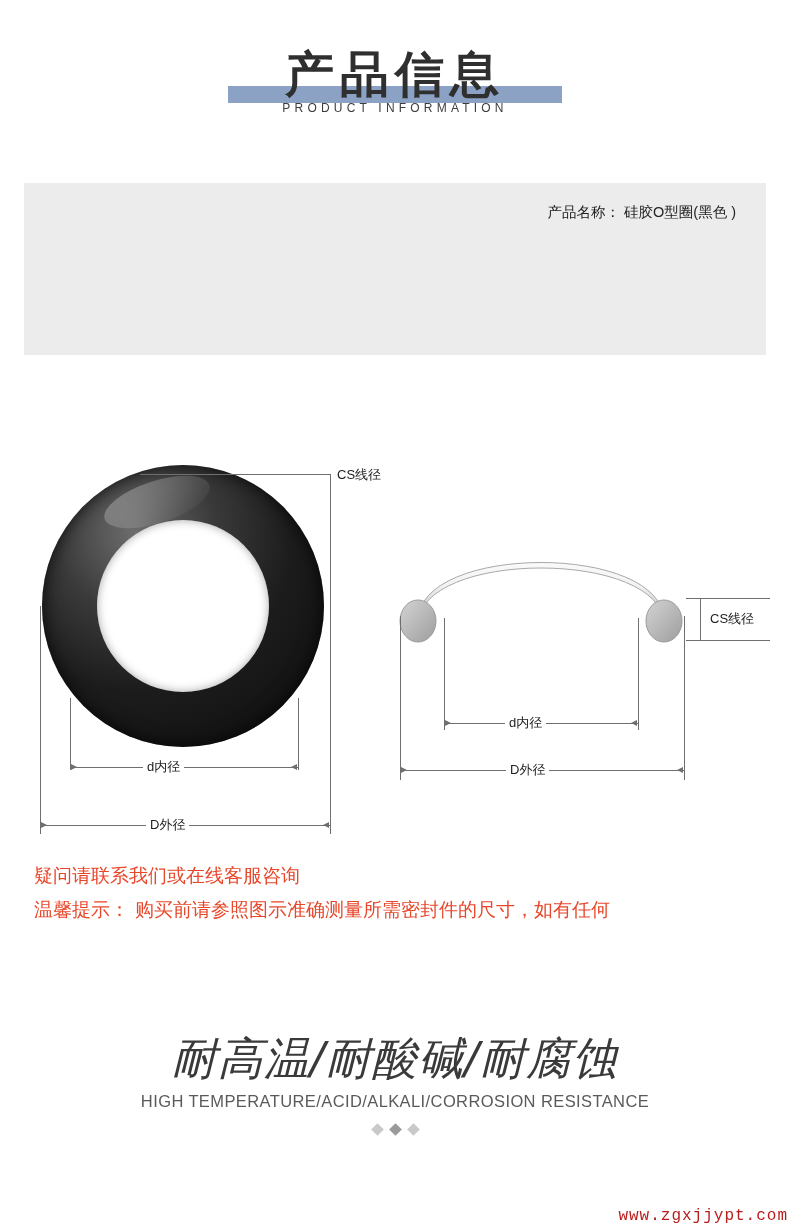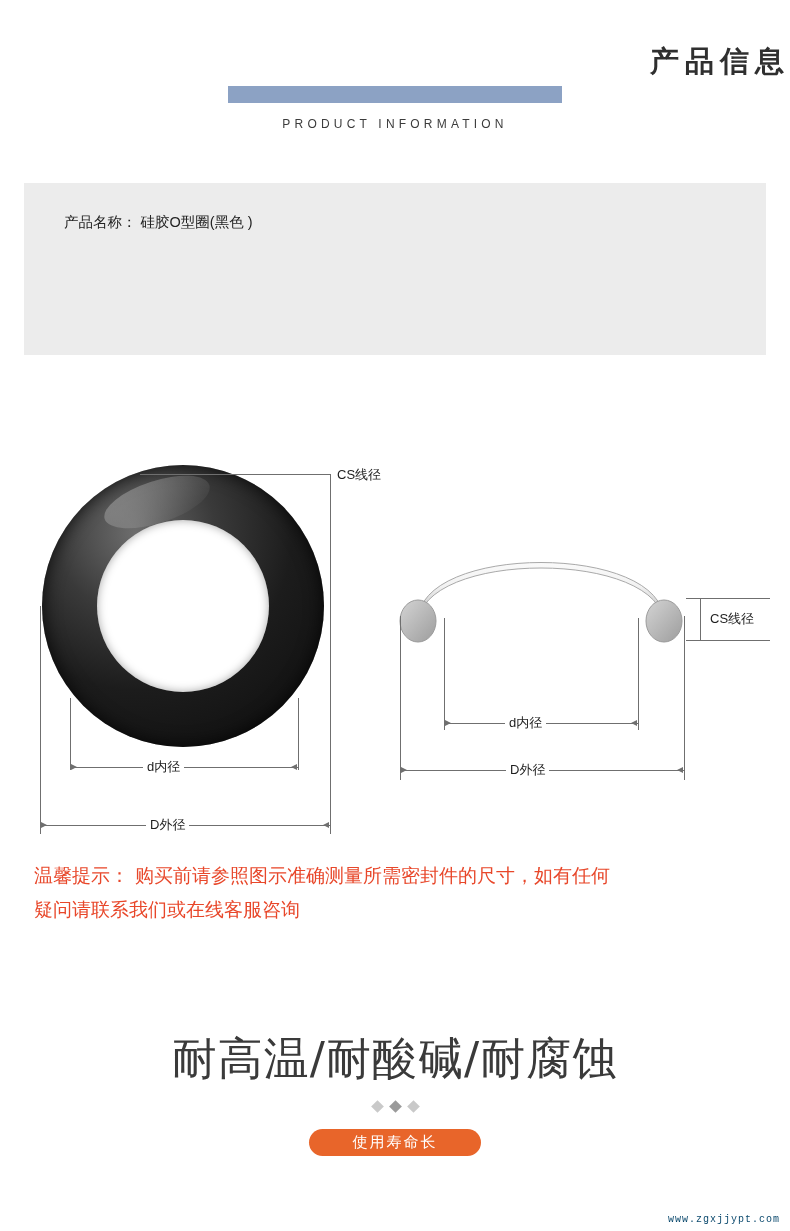--- a/index.html
+++ b/index.html
@@ -28,54 +28,54 @@
     top: 86px;
     width: 334px;
     height: 17px;
     background: #8ca2c4;
   }
   .header-title {
     position: absolute;
     left: 0;
     top: 42px;
     width: 790px;
-    text-align: right;
-    font-size: 29px;
+    text-align: center;
+    font-size: 49px;
     font-weight: bold;
     letter-spacing: 6px;
     color: #2f2f2f;
     font-family: "DejaVu Sans", sans-serif;
   }
   .header-sub {
     position: absolute;
     left: 0;
     top: 101px;
     width: 790px;
     text-align: center;
     font-size: 12px;
     letter-spacing: 4.2px;
     color: #3c3c3c;
     font-family: "Liberation Sans", sans-serif;
-    margin-top: 16px;
   }
 
   
   .info-panel {
     position: absolute;
     left: 24px;
     top: 183px;
     width: 742px;
     height: 172px;
     background: #ececec;
   }
   .info-list {
     position: absolute;
     left: 40px;
-    top: 22px;
+    top: 12px;
     width: 672px;
+    text-align: right;
   }
   .info-row {
     height: 34px;
     line-height: 34px;
     border-bottom: 1px dashed #b9b9b9;
     font-size: 14.5px;
     color: #232323;
     white-space: nowrap;
   }
   .info-row:last-child { border-bottom: none; }
@@ -171,20 +171,21 @@
     top: 1030px;
     width: 790px;
     text-align: center;
   }
   .bottom-title {
     font-size: 45px;
     color: #3a3a3a;
     letter-spacing: 1px;
     font-family: "DejaVu Sans", sans-serif;
     line-height: 58px;
+    font-style: italic;
   }
   .bottom-sub {
     font-size: 16.5px;
     color: #5a5a5a;
     letter-spacing: 0.4px;
     margin-top: 4px;
     font-family: "Liberation Sans", sans-serif;
   }
   .diamonds {
     margin-top: 14px;
@@ -206,24 +207,24 @@
     border-radius: 14px;
     background: #e8652a;
     color: #ffffff;
     font-size: 15px;
     letter-spacing: 2px;
     font-family: "DejaVu Sans", sans-serif;
   }
 
   .watermark {
     position: absolute;
-    right: 10px;
+    right: 2px;
     bottom: 6px;
-    font-size: 10px;
-    color: #0c4a6e;
+    font-size: 16px;
+    color: #b91c1c;
     font-family: "Liberation Mono", monospace;
     letter-spacing: 1px;
   }
 </style>
 </head>
 <body>
 
 <div class="header">
   <div class="header-bar"></div>
   <div class="header-title">产品信息</div>
@@ -296,27 +297,27 @@
 
   <div class="ln ln-v" style="left:400px; top:186px; height:164px;"></div>
   <div class="ln ln-v" style="left:684px; top:186px; height:164px;"></div>
   <div class="ln ln-h" style="left:400px; top:340px; width:284px;"></div>
   <div class="arrow arrow-r" style="left:401px; top:336.5px;"></div>
   <div class="arrow arrow-l" style="left:677px; top:336.5px;"></div>
   <div class="lbl" style="left:506px; top:331px;">D外径</div>
 </div>
 
 <div class="tip">
+  <div>疑问请联系我们或在线客服咨询</div>
   <div>温馨提示： 购买前请参照图示准确测量所需密封件的尺寸，如有任何</div>
-  <div>疑问请联系我们或在线客服咨询</div>
 </div>
 
 <div class="bottom">
   <div class="bottom-title">耐高温/耐酸碱/耐腐蚀</div>
+  <div class="bottom-sub">HIGH TEMPERATURE/ACID/ALKALI/CORROSION RESISTANCE</div>
   <div class="diamonds">
     <div class="dia"></div>
     <div class="dia mid"></div>
     <div class="dia"></div>
   </div>
-  <div class="pill">使用寿命长</div>
 </div>
 
 <div class="watermark">www.zgxjjypt.com</div>
 
 </body></html>

